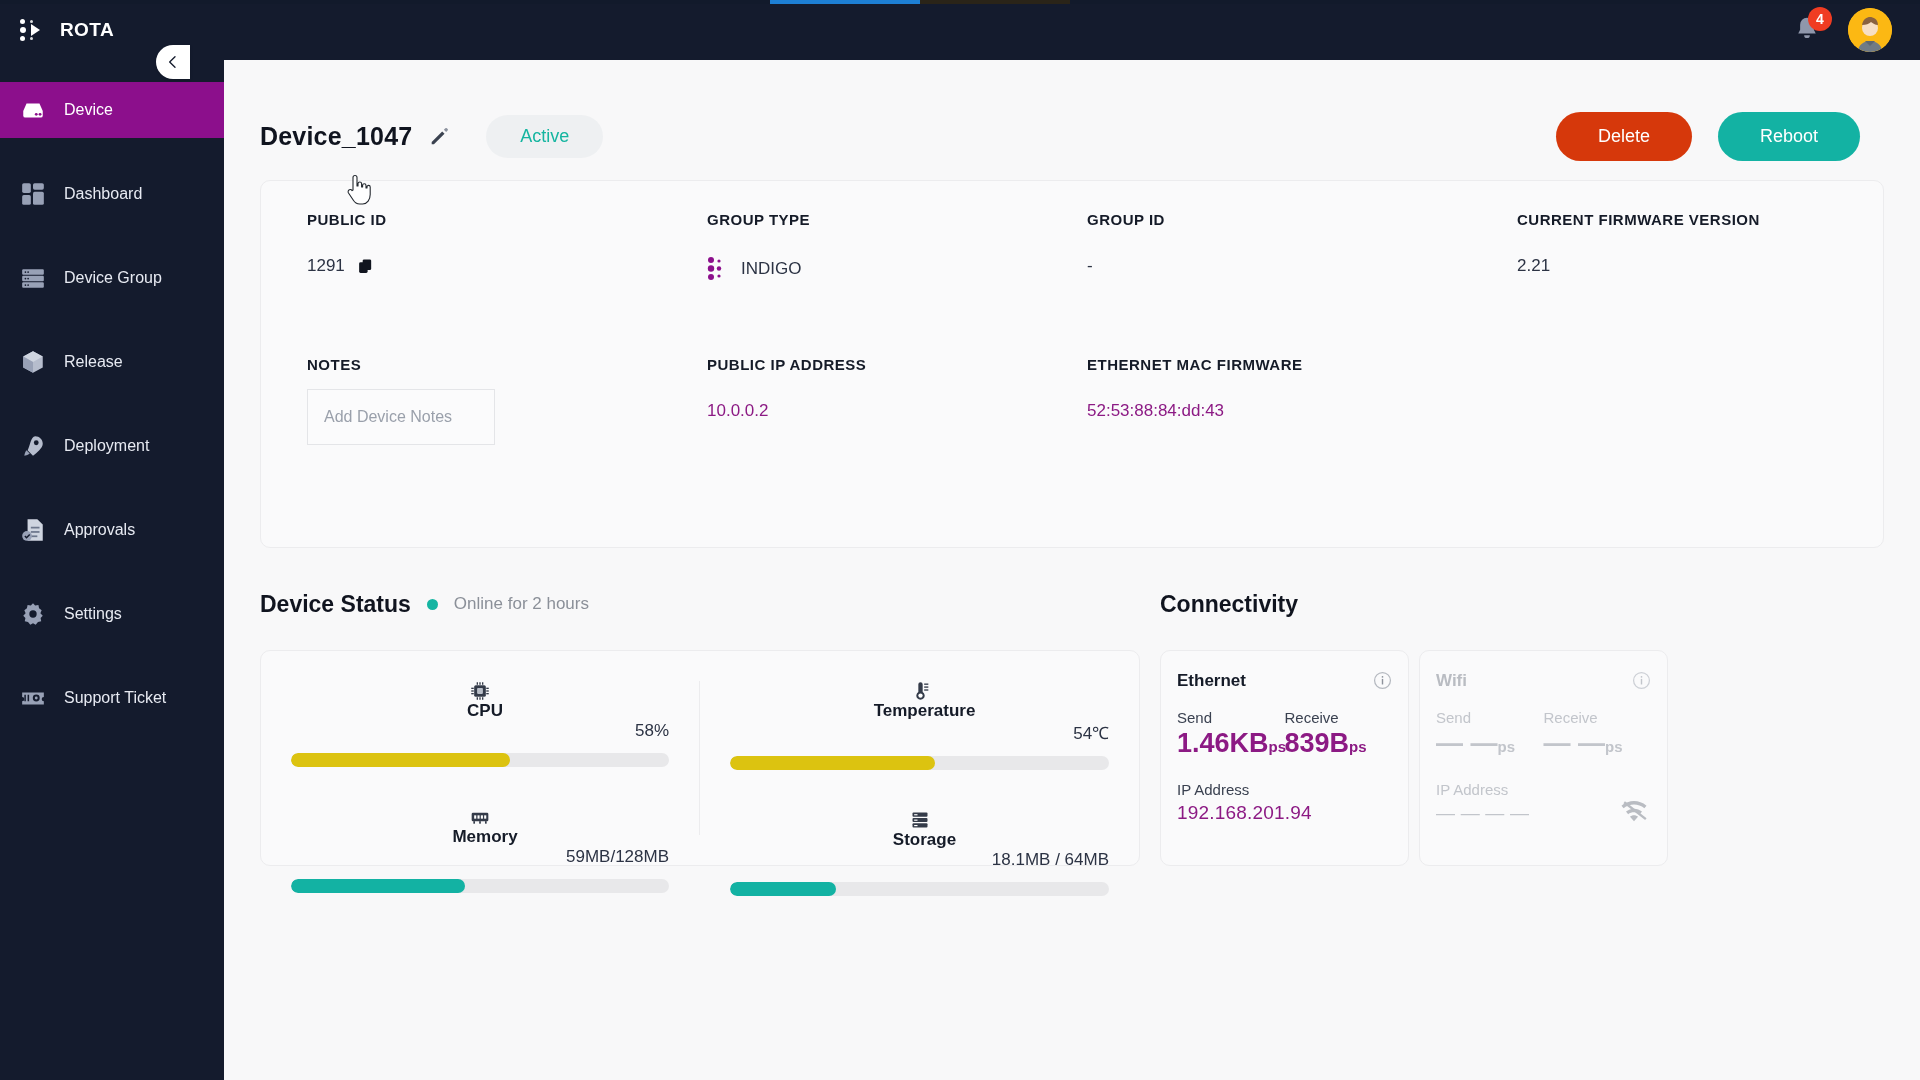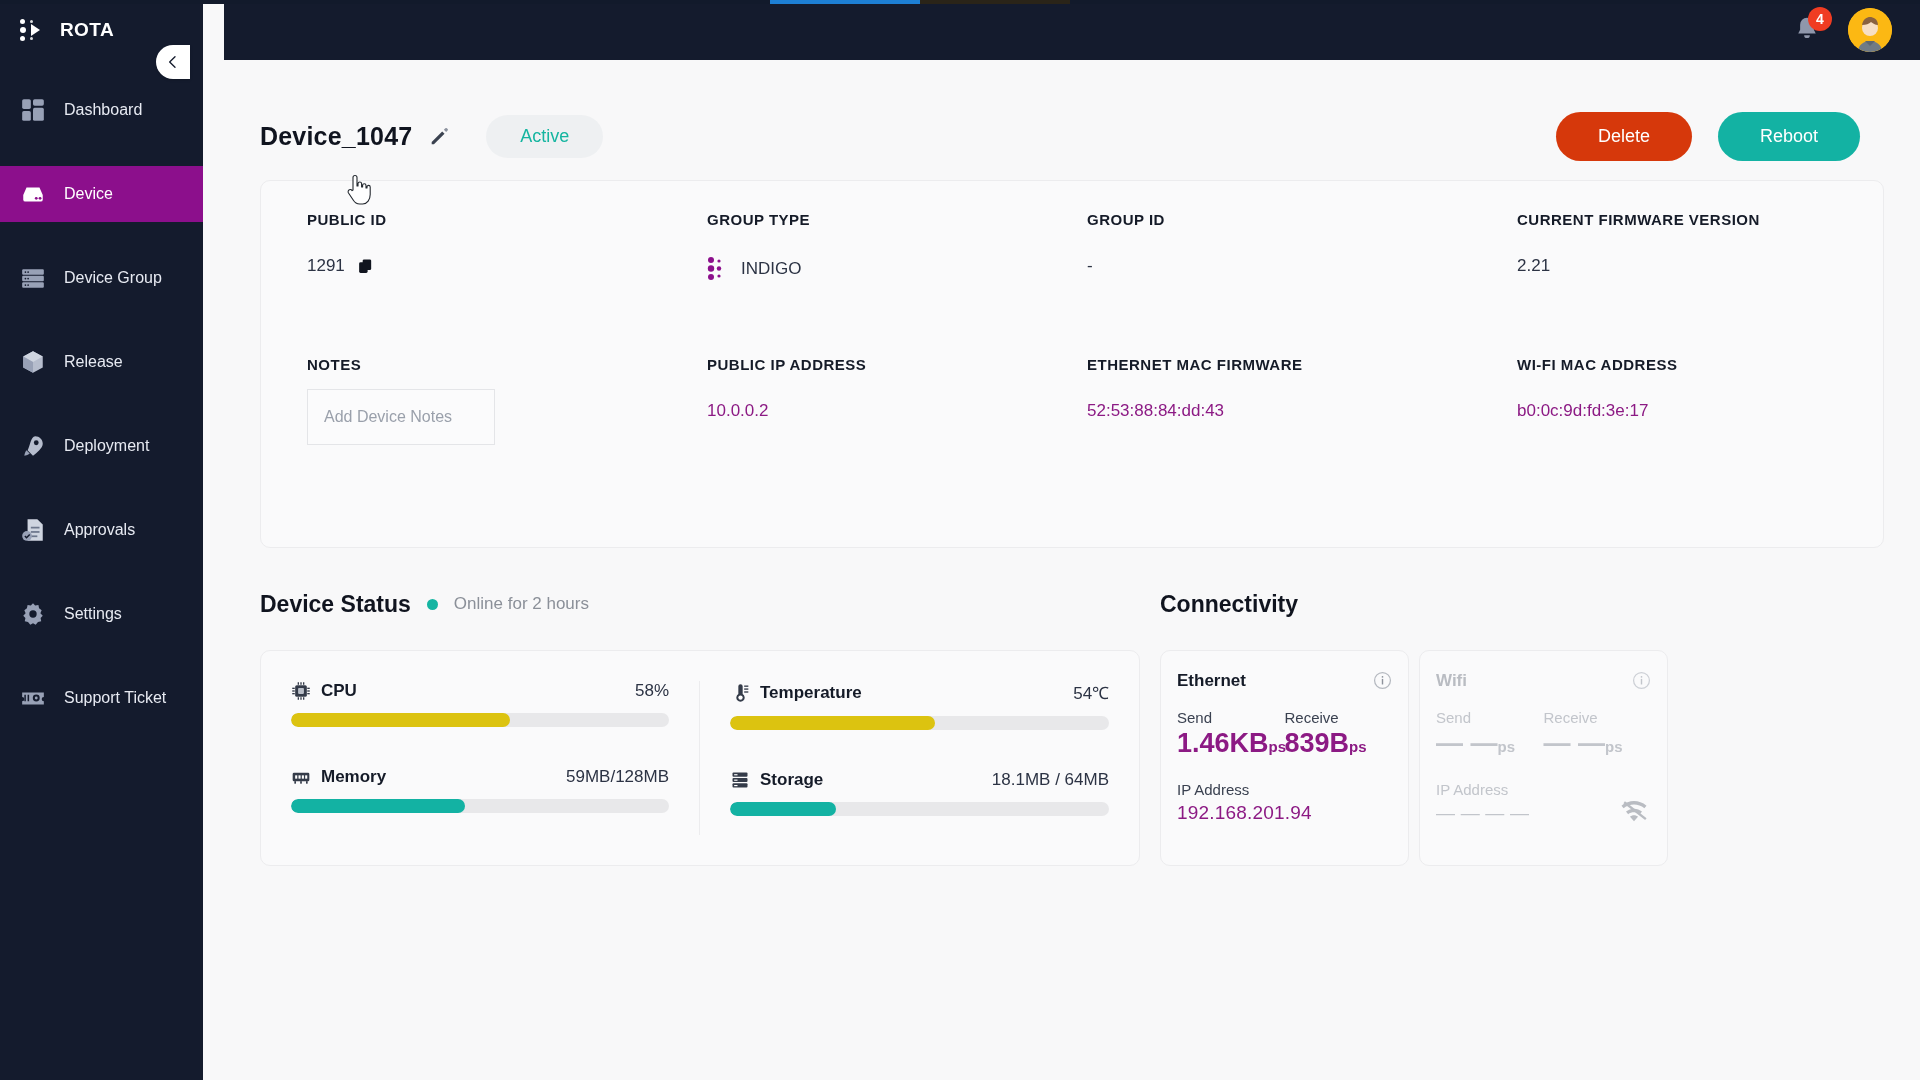--- a/index.html
+++ b/index.html
@@ -11,21 +11,21 @@
   #app { position: relative; width: 1920px; height: 1080px; display: flex; }
 
   
   #loadbar { position: absolute; top: 0; left: 0; width: 1920px; height: 4px; background: #121a2b; z-index: 60; }
   #loadbar .seg { position: absolute; top: 0; height: 4px; }
   #loadbar .seg.blue { left: 770px; width: 150px; background: #1d7fd4; }
   #loadbar .seg.dark { left: 920px; width: 150px; background: #2a2418; }
 
   
   #sidebar {
-    width: 203px; height: 1080px; background: #141b2d;
+    width: 224px; height: 1080px; background: #141b2d;
     position: relative; z-index: 40; flex: none; text-align: center;
   }
   .brand { height: 60px; display: flex; align-items: center; padding-left: 20px; gap: 14px; }
   .brand-mark { width: 26px; height: 26px; position: relative; }
   .brand-mark i {
     position: absolute; background: #ffffff; border-radius: 50%;
   }
   .brand-mark i.d1 { width: 5px; height: 5px; left: 0; top: 2px; }
   .brand-mark i.d2 { width: 6px; height: 6px; left: 0; top: 10px; }
   .brand-mark i.d3 { width: 5px; height: 5px; left: 0; top: 19px; }
@@ -116,21 +116,21 @@
   .online-dot { width: 11px; height: 11px; border-radius: 50%; background: #15b5a2; }
   .online-text { font-size: 17px; color: #8b9099; }
 
   .metrics-card {
     margin-top: 26px; background: #fafafb; border: 1px solid #ececee; border-radius: 10px;
     height: 216px; display: flex; padding: 30px 0;
   }
   .metrics-col { width: 50%; padding: 0 30px; }
   .metrics-col.first { border-right: 1px solid #ececee; }
   .metric + .metric { margin-top: 40px; }
-  .metric-top { display: flex; align-items: center; }
+  .metric-top { display: flex; align-items: center; flex-direction: column; }
   .metric-name { font-size: 17px; font-weight: 700; color: #151b28; margin-left: 10px; }
   .metric-val { margin-left: auto; font-size: 17px; color: #2c3344; }
   .bar { margin-top: 12px; height: 14px; border-radius: 8px; background: #e8e8ea; overflow: hidden; }
   .bar > span { display: block; height: 100%; border-radius: 8px; }
   .bar > span.yellow { background: #dcc310; }
   .bar > span.teal { background: #13b2a3; }
   .m-ico { width: 20px; height: 20px; display: block; flex: none; }
 
   .conn-cards { margin-top: 26px; display: flex; gap: 10px; }
   .conn-card {
@@ -173,37 +173,37 @@
           <i class="d3"></i>
         <i class="d4"></i>
           <i class="d5"></i>
           <i class="tri"></i>
       </div>
       <div class="brand-name">ROTA</div>
     </div>
 
     <div class="nav">
 
+      <div class="nav-item active">
+        <svg class="nav-ico" viewBox="0 0 24 24">
+          <path d="M3 13l3-7h12l3 7v4a2 2 0 0 1-2 2H5a2 2 0 0 1-2-2z" fill="#ffffff"></path>
+          <circle cx="15" cy="16" r="1.3" fill="#8c0f8c"></circle>
+          <circle cx="18.5" cy="16" r="1.3" fill="#8c0f8c"></circle>
+        </svg>
+        <span class="nav-label">Device</span>
+      </div>
+
       <div class="nav-item">
         <svg class="nav-ico" viewBox="0 0 24 24">
           <rect x="2" y="2" width="8" height="9" rx="1.5" fill="#98a1b6"></rect>
           <rect x="12" y="2" width="10" height="6" rx="1.5" fill="#98a1b6"></rect>
           <rect x="2" y="13" width="8" height="9" rx="1.5" fill="#98a1b6"></rect>
           <rect x="12" y="10" width="10" height="12" rx="1.5" fill="#98a1b6"></rect>
         </svg>
         <span class="nav-label">Dashboard</span>
-      </div>
-
-      <div class="nav-item active">
-        <svg class="nav-ico" viewBox="0 0 24 24">
-          <path d="M3 13l3-7h12l3 7v4a2 2 0 0 1-2 2H5a2 2 0 0 1-2-2z" fill="#ffffff"></path>
-          <circle cx="15" cy="16" r="1.3" fill="#8c0f8c"></circle>
-          <circle cx="18.5" cy="16" r="1.3" fill="#8c0f8c"></circle>
-        </svg>
-        <span class="nav-label">Device</span>
       </div>
 
       <div class="nav-item">
         <svg class="nav-ico" viewBox="0 0 24 24">
           <rect x="2" y="4" width="20" height="5" rx="1" fill="#98a1b6"></rect>
           <rect x="2" y="10" width="20" height="5" rx="1" fill="#98a1b6"></rect>
           <rect x="2" y="16" width="20" height="5" rx="1" fill="#98a1b6"></rect>
           <circle cx="5" cy="6.5" r="0.8" fill="#141b2d"></circle>
             <circle cx="7.5" cy="6.5" r="0.8" fill="#141b2d"></circle>
           <circle cx="5" cy="12.5" r="0.8" fill="#141b2d"></circle>
@@ -353,24 +353,20 @@
         <div class="row2">
           <div class="info-label">PUBLIC IP ADDRESS</div>
           <div class="info-value purple">10.0.0.2</div>
         </div>
 
         <div class="row2">
           <div class="info-label">ETHERNET MAC FIRMWARE</div>
           <div class="info-value purple">52:53:88:84:dd:43</div>
         </div>
 
-        <div class="row2">
-          <div class="info-label">WI-FI MAC ADDRESS</div>
-          <div class="info-value purple">b0:0c:9d:fd:3e:17</div>
-        </div>
 
       </div>
     </div>
 
     <div class="sections">
 
       <div class="sec-left">
         <div class="sec-head">
           <div class="sec-title">Device Status</div>
           <div class="online-dot"></div>

